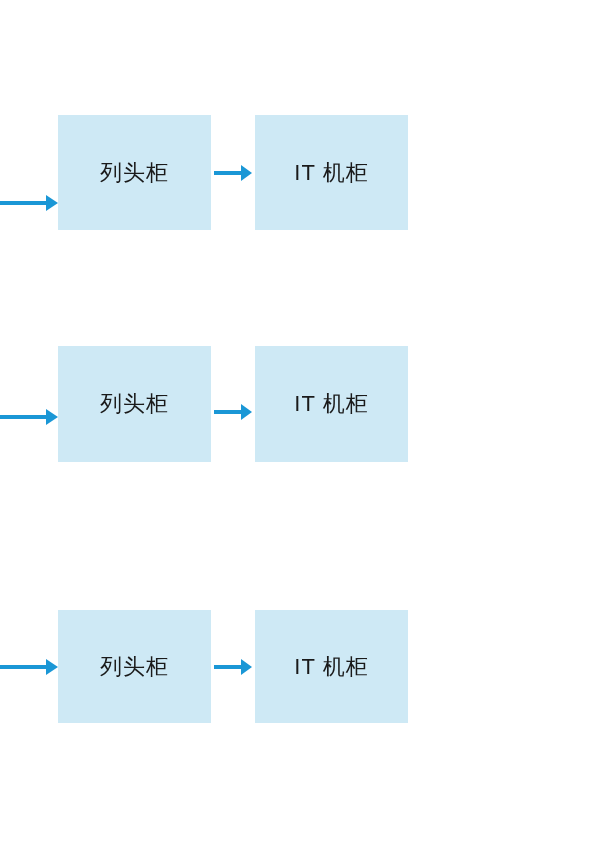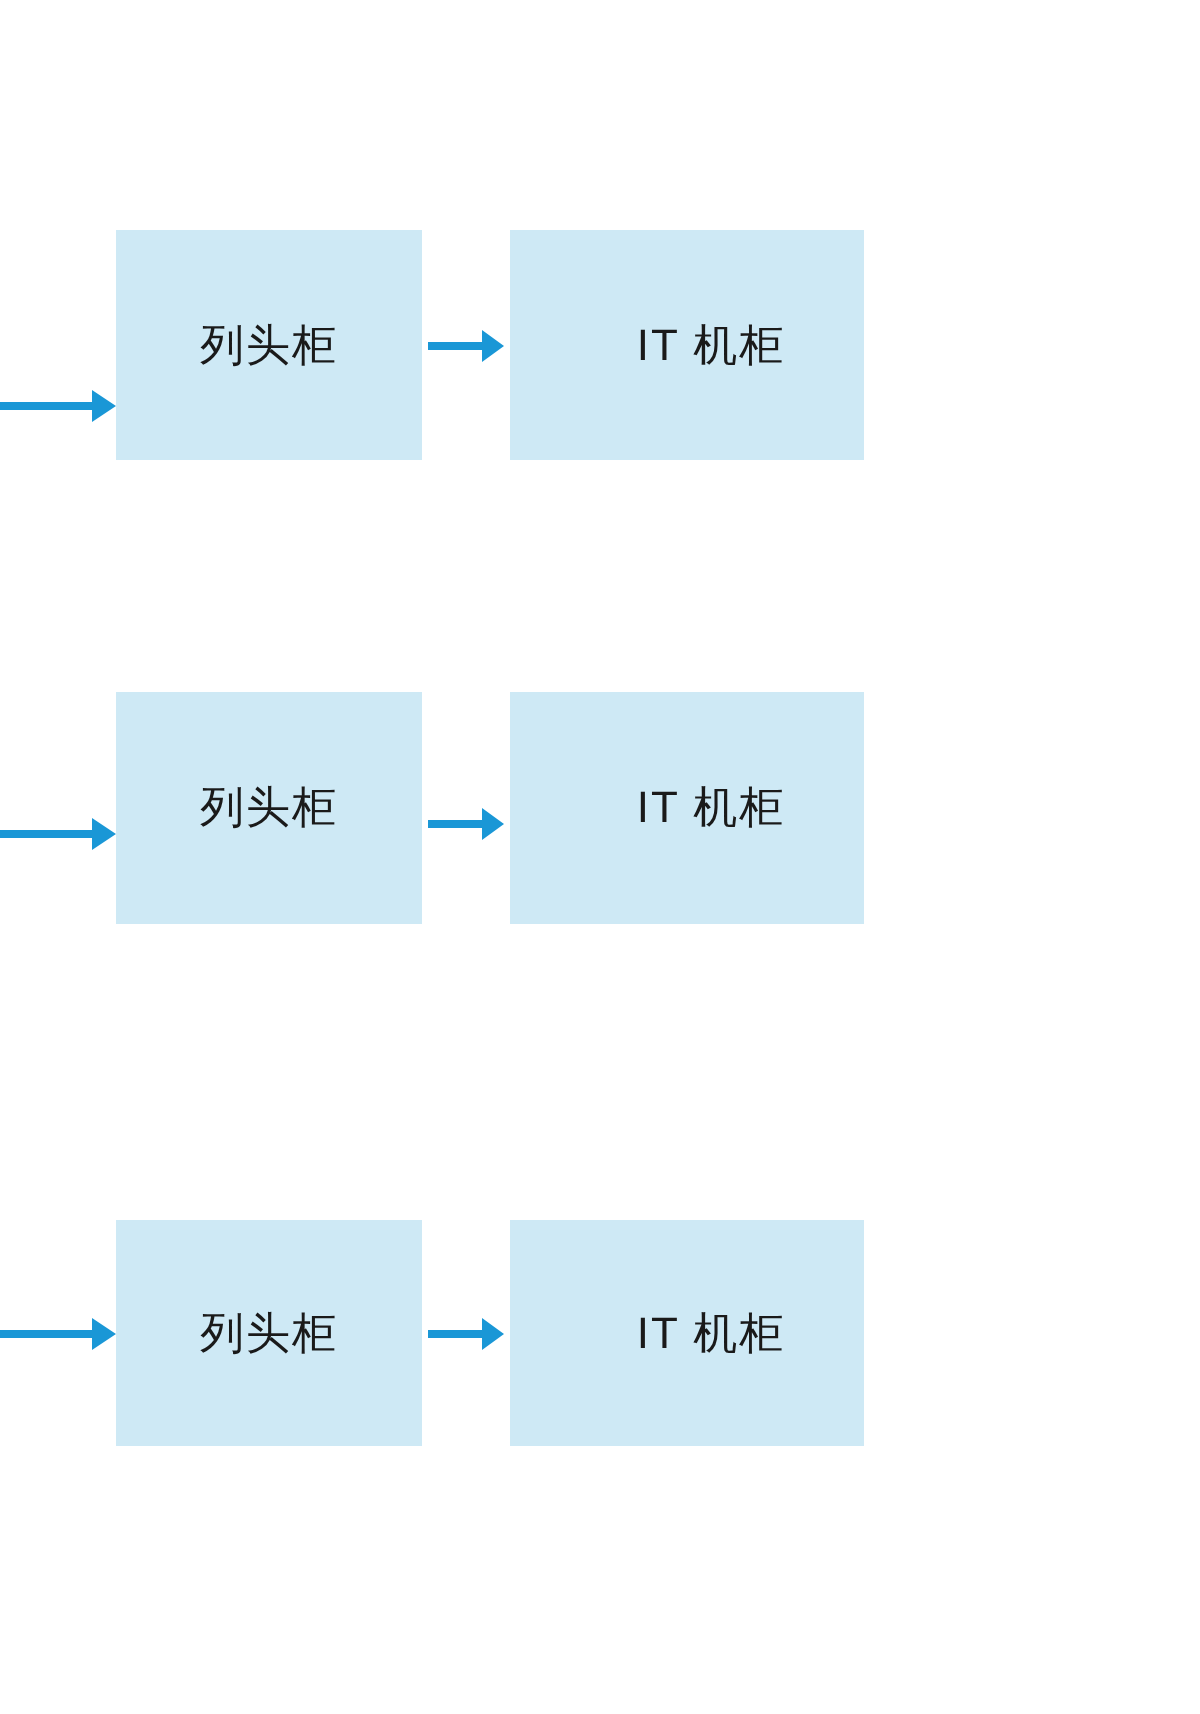--- a/index.html
+++ b/index.html
@@ -20,21 +20,21 @@
     align-items: center;
     justify-content: center;
     width: 153px;
     font-size: 22px;
     letter-spacing: 1px;
   }
   .box span { white-space: pre; }
 
   
   .box-left  { left: 58px;  }
-  .box-right { left: 255px; padding-left: 24px; }
+  .box-right { left: 255px; }
   .arrow-in  { position: absolute; left: 0;     width: 58px; height: 16px; }
   .arrow-mid { position: absolute; left: 214px; width: 38px; height: 16px; }
 
   
   .r1 .box       { top: 115px; height: 115px; }
   .r1 .arrow-in  { top: 195px; }
   .r1 .arrow-mid { top: 165px; }
 
   
   .r2 .box       { top: 346px; height: 116px; }

